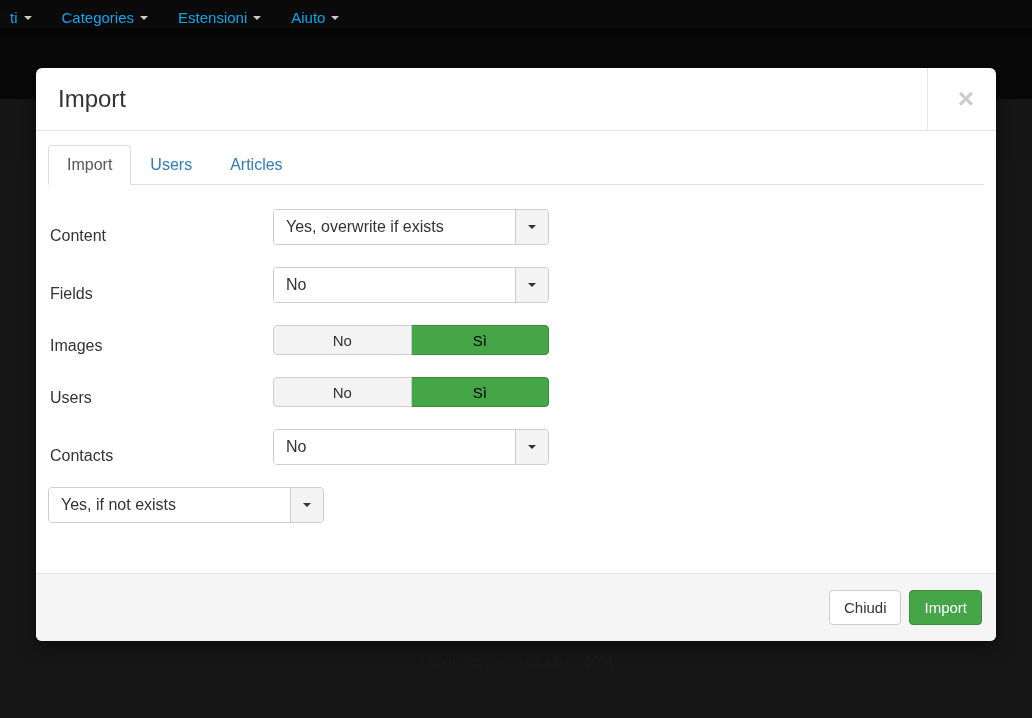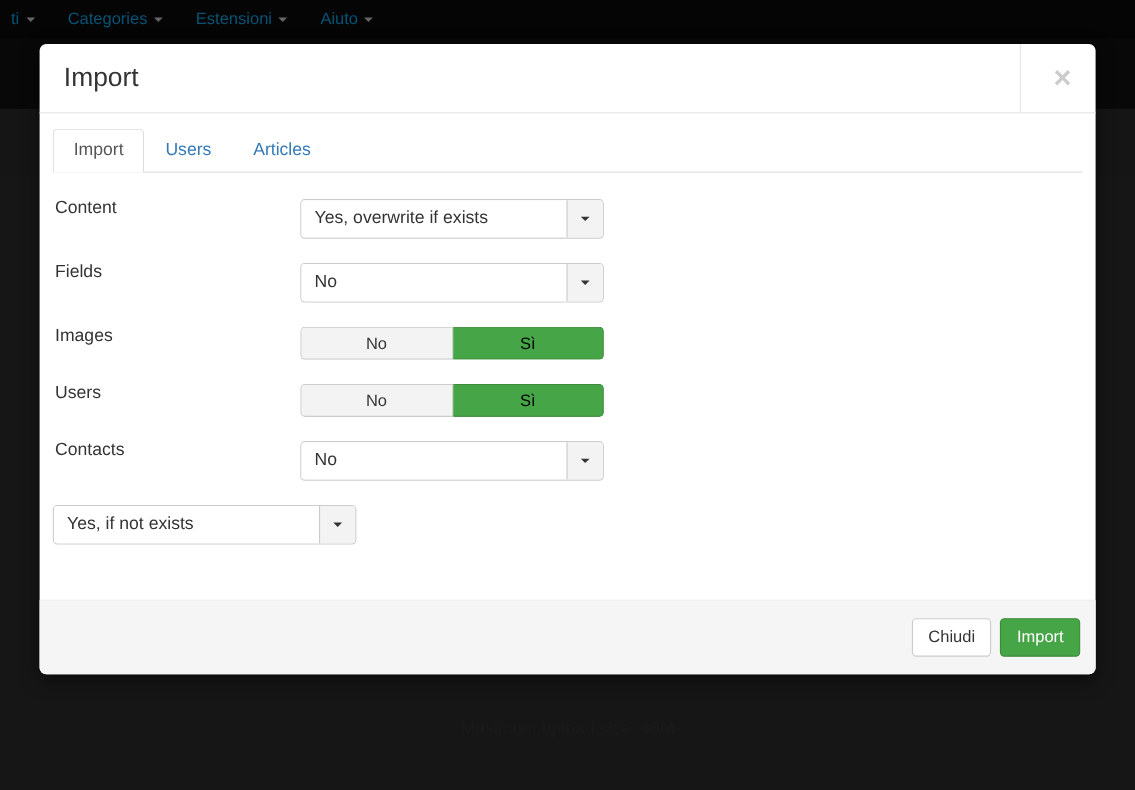--- a/index.html
+++ b/index.html
@@ -57,20 +57,21 @@
     .upload-text strong { font-weight: 700; }
 
     .modal-overlay {
       position: absolute;
       inset: 0;
       background: rgba(0,0,0,0.5);
       display: flex;
       justify-content: center;
       align-items: flex-start;
       padding-top: 40px;
+      margin-top: 28px;
     }
     .modal {
       background: #fff;
       border-radius: 6px;
       width: 960px;
       box-shadow: 0 5px 15px rgba(0,0,0,0.5);
       display: flex;
       flex-direction: column;
     }
     .modal-header {
@@ -128,21 +129,21 @@
       border-color: #ddd;
       border-bottom: 1px solid #fff;
     }
     .form-rows {
       display: flex;
       flex-direction: column;
       gap: 22px;
     }
     .form-row {
       display: flex;
-      align-items: flex-start;
+      align-items: flex-end;
     }
     .form-label {
       width: 225px;
       padding-left: 2px;
       color: #333;
       font-size: 16px;
     }
     .form-control-wrap {
       width: 276px;
     }

